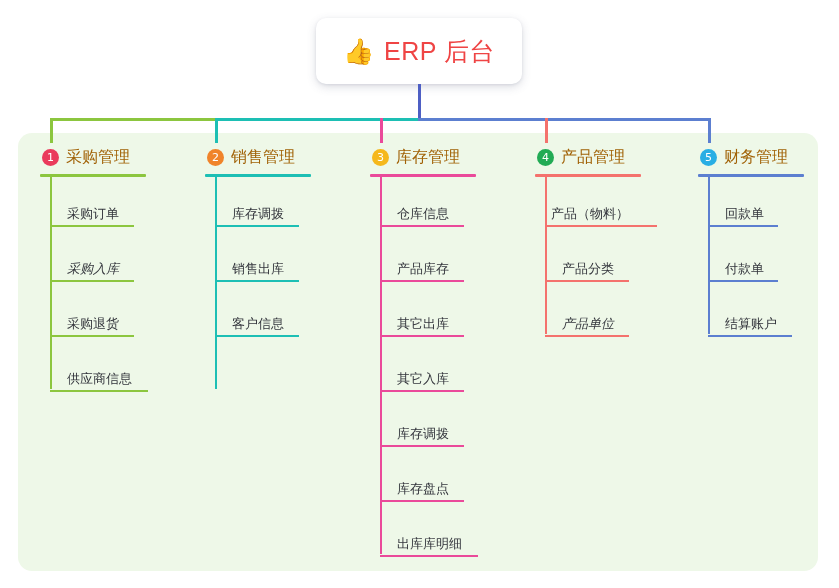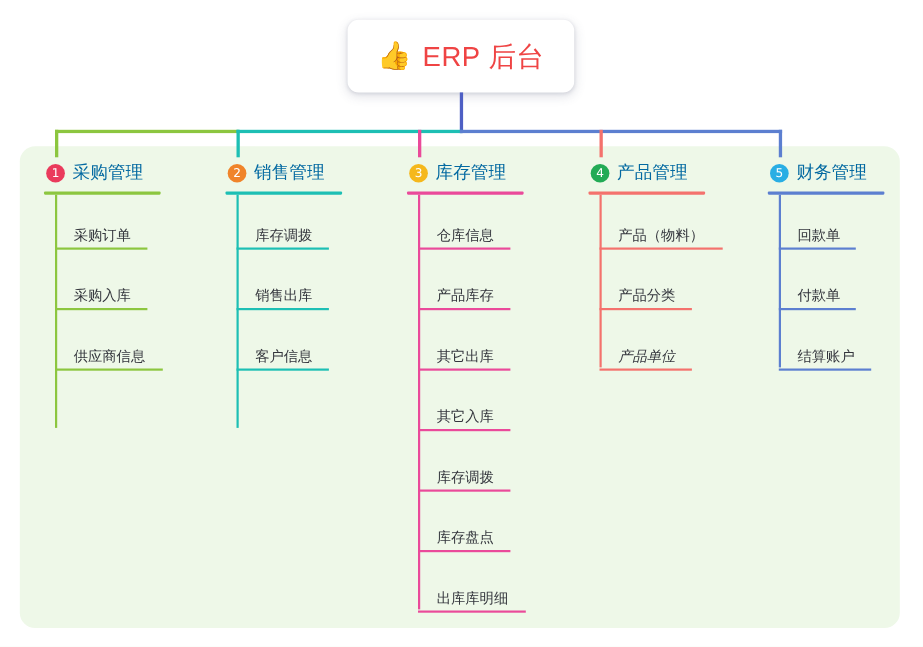--- a/index.html
+++ b/index.html
@@ -39,21 +39,21 @@
   .col-head{
     height:28px;display:flex;align-items:center;gap:7px;
     white-space:nowrap;padding-left:2px;box-sizing:border-box;
   }
   .badge{
     width:17px;height:17px;border-radius:50%;
     display:flex;align-items:center;justify-content:center;
     color:#fff;font-size:11px;line-height:1;flex:0 0 auto;
     font-family:"DejaVu Sans",sans-serif;
   }
-  .col-title{font-size:16px;color:#0369a1;}
+  .col-title{font-size:16px;color:#a16207;}
   .head-rule{height:3px;border-radius:1px;margin-top:3px;}
 
   
   .leaves{position:relative;margin-top:0;}
   .spine{position:absolute;left:10px;top:0;width:2px;}
   .leaf{
     position:relative;height:55px;box-sizing:border-box;
   }
   .leaf-label{
     position:absolute;left:27px;bottom:9px;
@@ -94,21 +94,25 @@
           <span class="col-title">采购管理</span>
         </div>
         <div class="head-rule" style="background: rgb(140, 198, 63); width: 106px;"></div>
         <div class="leaves" style="height: 220px;">
           <div class="spine" style="background: rgb(140, 198, 63); height: 212px;"></div>
           <div class="leaf">
             <span class="leaf-label" style="left: 27px;">采购订单</span>
             <div class="leaf-rule" style="background: rgb(140, 198, 63); width: 84px;"></div>
           </div>
           <div class="leaf">
-            <span class="leaf-label" style="left: 27px;">采购入库</span>
+            <span class="leaf-label" style="left: 27px; font-style: italic;">采购入库</span>
+            <div class="leaf-rule" style="background: rgb(140, 198, 63); width: 84px;"></div>
+          </div>
+          <div class="leaf">
+            <span class="leaf-label" style="left: 27px;">采购退货</span>
             <div class="leaf-rule" style="background: rgb(140, 198, 63); width: 84px;"></div>
           </div>
           <div class="leaf">
             <span class="leaf-label" style="left: 27px;">供应商信息</span>
             <div class="leaf-rule" style="background: rgb(140, 198, 63); width: 98px;"></div>
           </div>
         </div>
       </div>
       <div class="col" style="left: 205px; width: 106px;">
         <div class="col-head">
@@ -172,21 +176,21 @@
       </div>
       <div class="col" style="left: 535px; width: 106px;">
         <div class="col-head">
           <span class="badge" style="background: rgb(34, 171, 85);">4</span>
           <span class="col-title">产品管理</span>
         </div>
         <div class="head-rule" style="background: rgb(244, 114, 109); width: 106px;"></div>
         <div class="leaves" style="height: 165px;">
           <div class="spine" style="background: rgb(244, 114, 109); height: 157px;"></div>
           <div class="leaf">
-            <span class="leaf-label" style="left: 27px;">产品（物料）</span>
+            <span class="leaf-label" style="left: 16px;">产品（物料）</span>
             <div class="leaf-rule" style="background: rgb(244, 114, 109); width: 112px;"></div>
           </div>
           <div class="leaf">
             <span class="leaf-label" style="left: 27px;">产品分类</span>
             <div class="leaf-rule" style="background: rgb(244, 114, 109); width: 84px;"></div>
           </div>
           <div class="leaf">
             <span class="leaf-label" style="left: 27px; font-style: italic;">产品单位</span>
             <div class="leaf-rule" style="background: rgb(244, 114, 109); width: 84px;"></div>
           </div>

